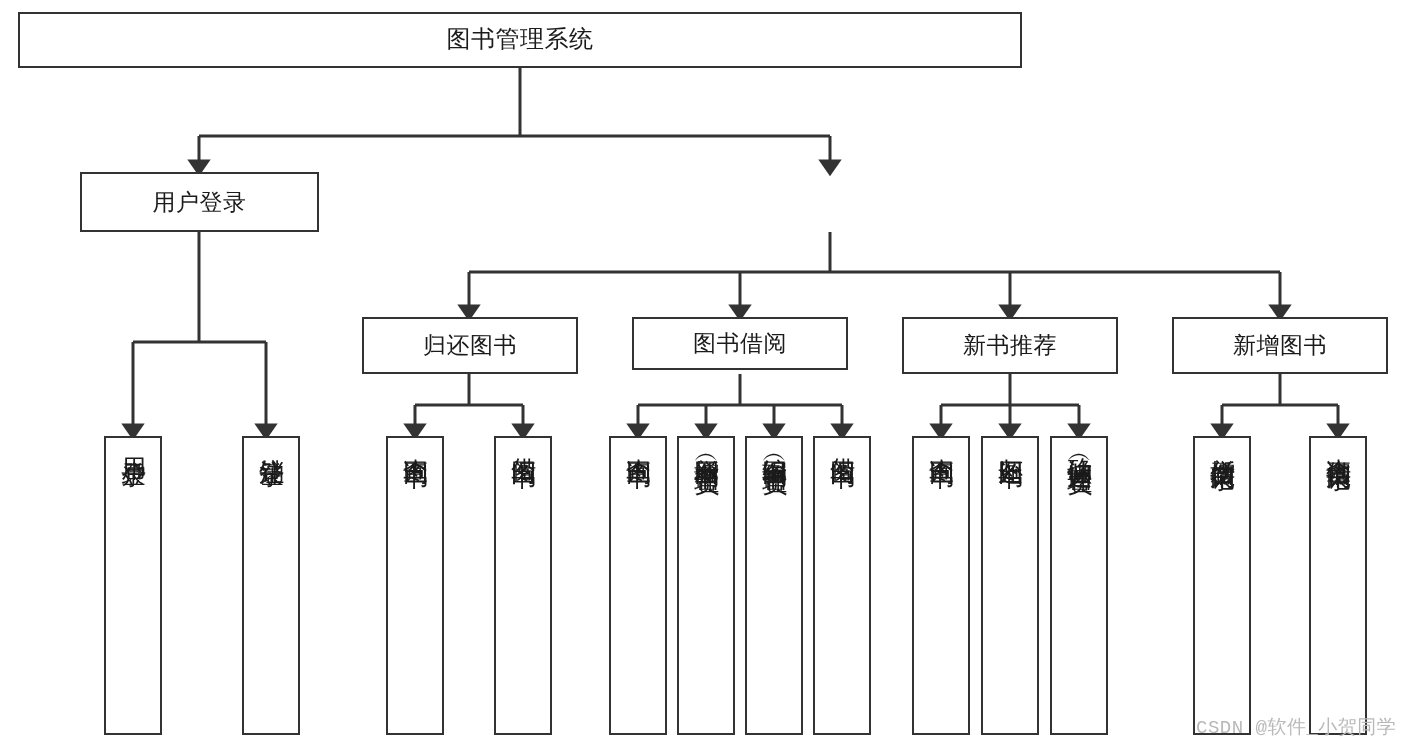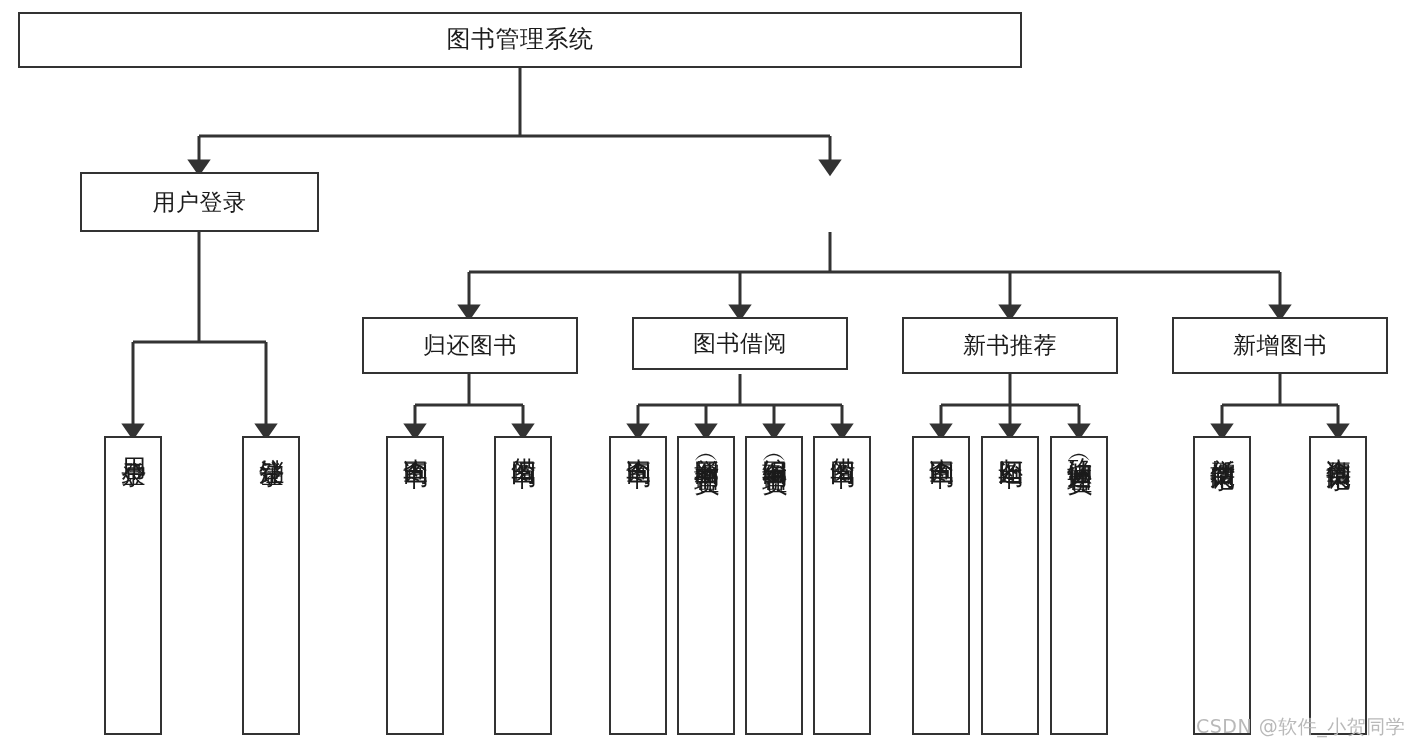--- a/index.html
+++ b/index.html
@@ -197,15 +197,15 @@
   </div>
 
   <div class="node vert" style="left:1193px; top:436px; width:58px; height:299px;">
     <span class="label">新增借阅记录</span>
   </div>
 
   <div class="node vert" style="left:1309px; top:436px; width:58px; height:299px;">
     <span class="label">查询借阅记录</span>
   </div>
 
-  <div class="watermark" style="left:1196px; top:714px;">CSDN @软件_小贺同学</div>
+  <div class="watermark" style="left:1196px; top:714px;font-family:Liberation Mono, monospace;">CSDN @软件_小贺同学</div>
 
 </div>
 
 </body></html>

